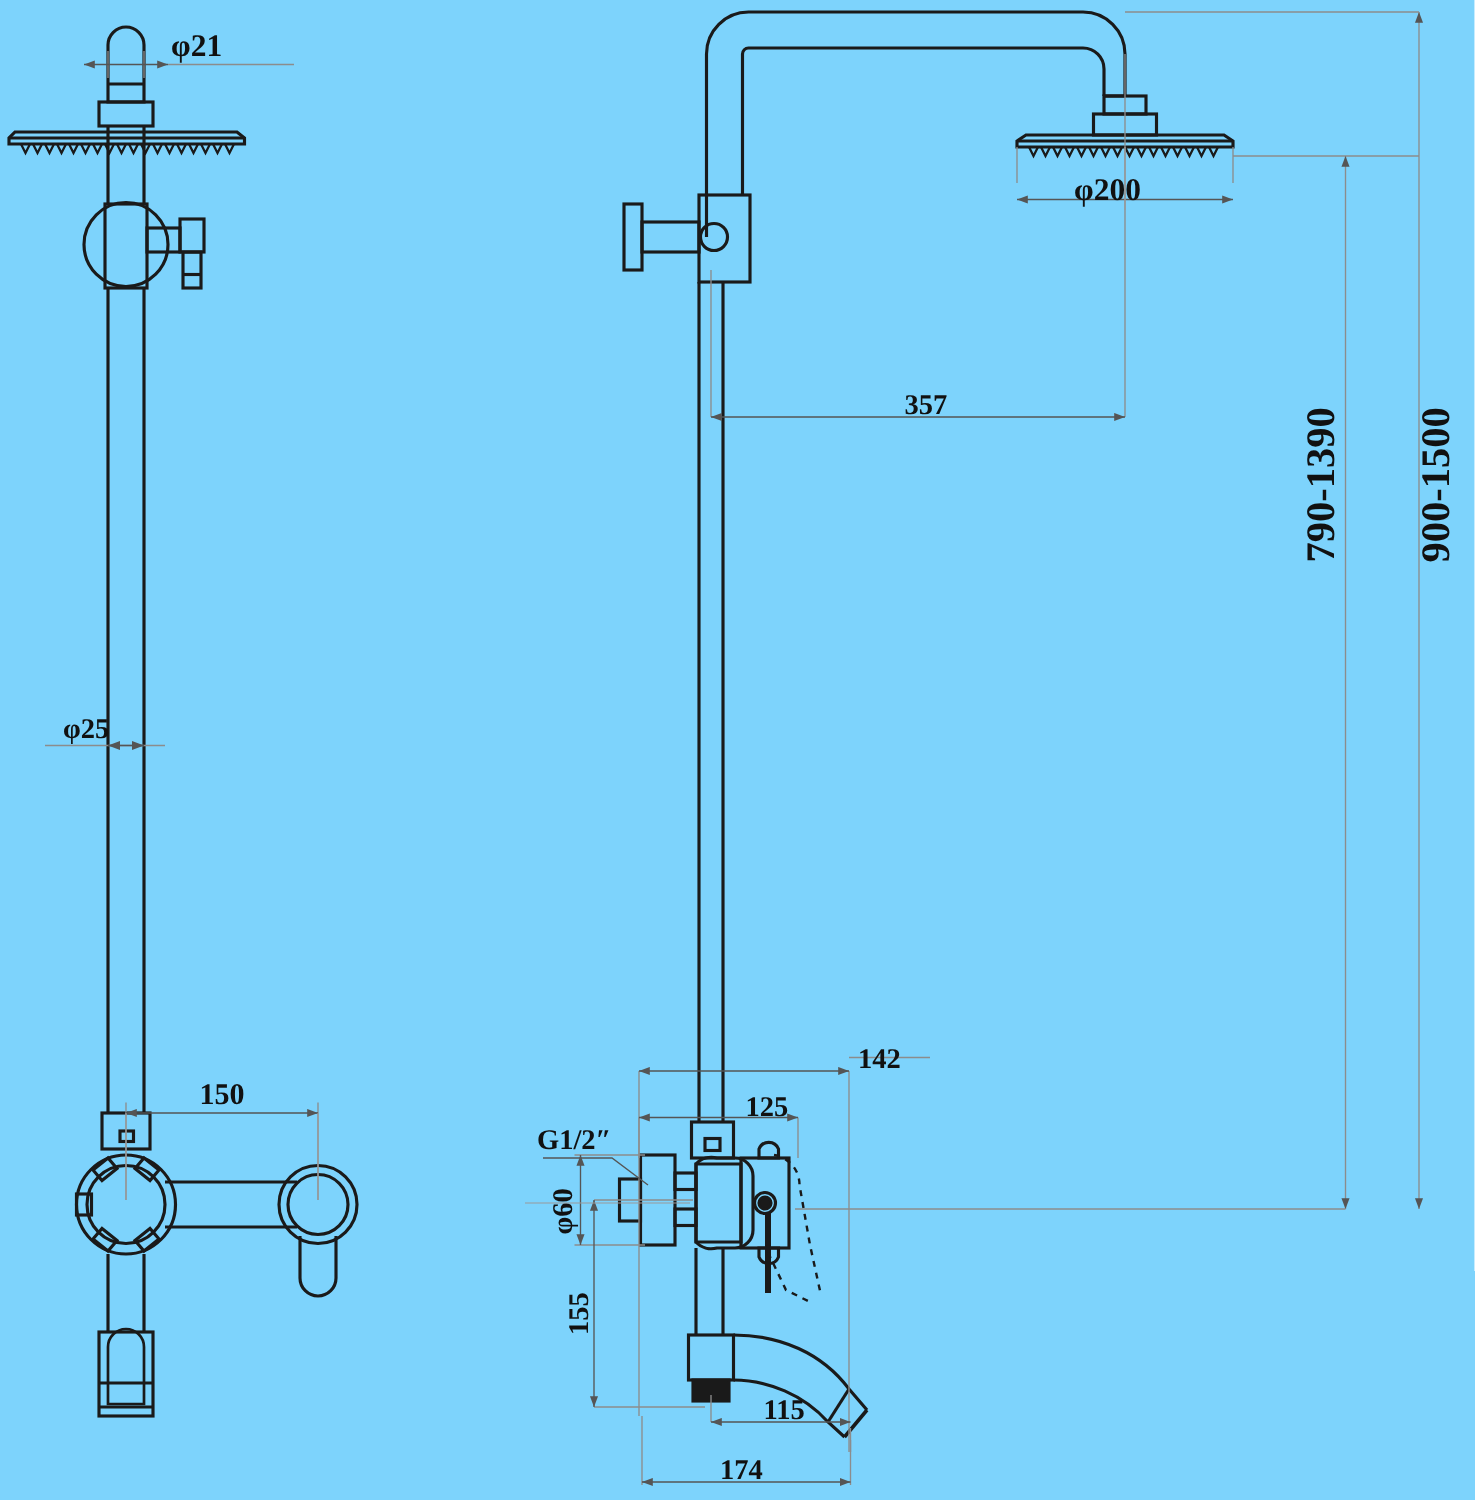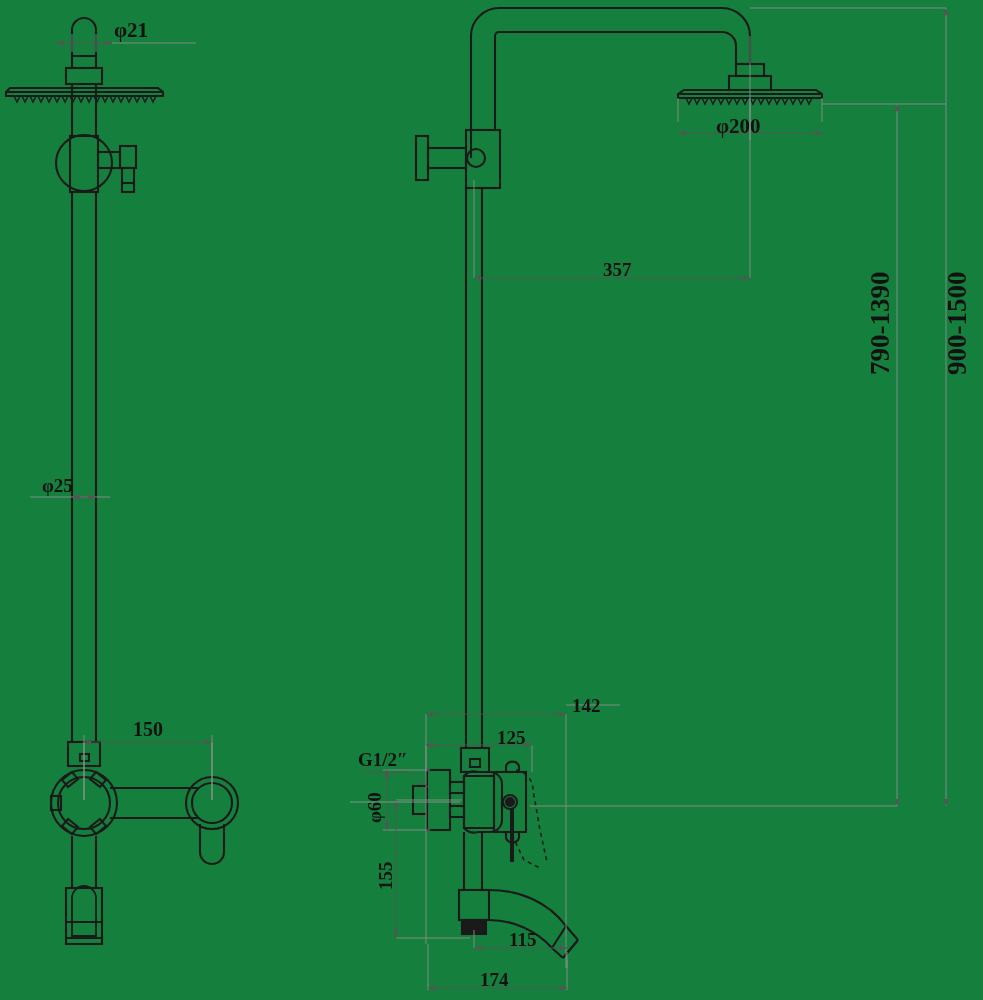--- a/index.html
+++ b/index.html
@@ -7,21 +7,21 @@
     padding: 0;
     background: #ffffff;
   }
   body {
     font-family: "Liberation Sans", sans-serif;
   }
   #sheet {
     position: relative;
     width: 983px;
     height: 1000px;
-    background: #15803d;
+    background: #7dd3fc;
     overflow: hidden;
   }
   #sheet svg {
     position: absolute;
     left: 0;
     top: 0;
   }
   .dim-text {
     font-family: "Liberation Serif", serif;
     font-weight: bold;

